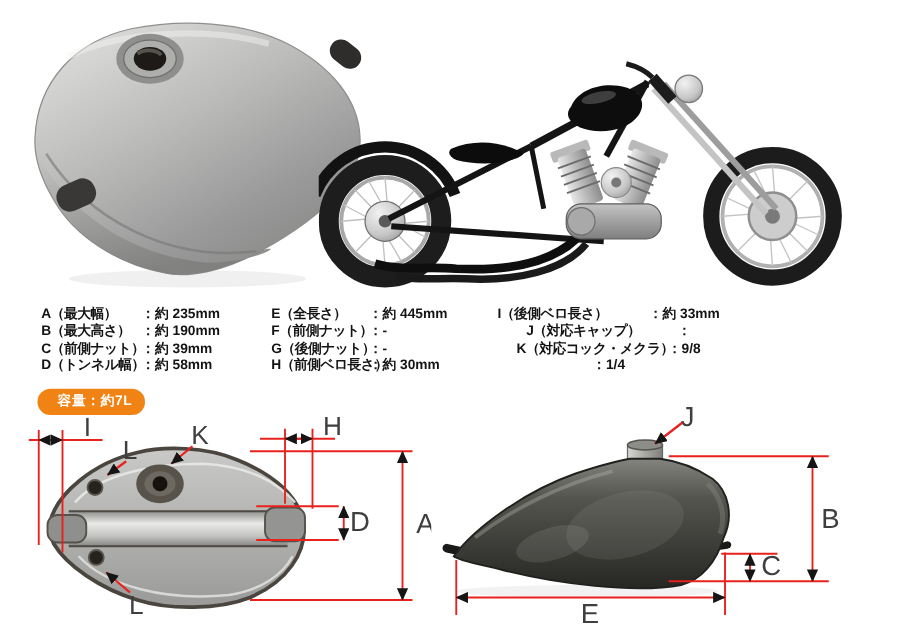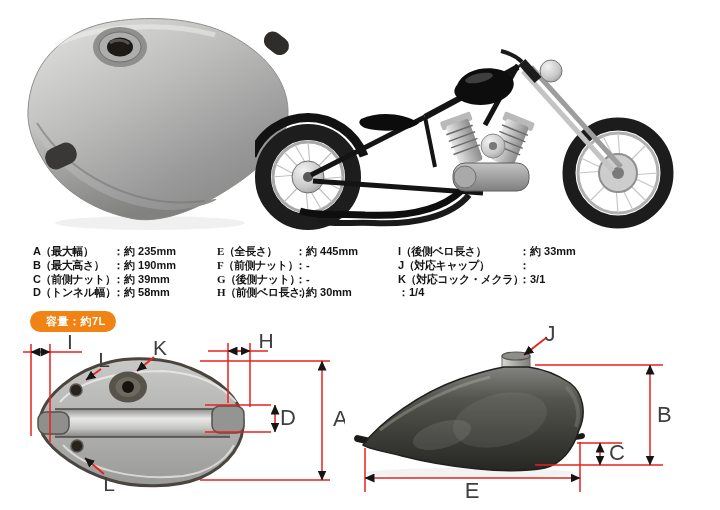--- a/index.html
+++ b/index.html
@@ -7,21 +7,21 @@
           font-family:"Liberation Sans","DejaVu Sans",sans-serif;}
   .abs{position:absolute;}
   
   .specs-col{position:absolute;display:flex;flex-direction:column;}
   .spec-row{display:flex;align-items:flex-start;font-size:11px;font-weight:bold;color:#141414;
             line-height:13.8px;white-space:nowrap;}
   .spec-label{flex:0 0 auto;letter-spacing:-0.4px;}
   .spec-colon{flex:0 0 auto;}
   .spec-value{flex:0 0 auto;letter-spacing:0;}
   .col1 .spec-label{width:80px;}
-  .col2 .spec-label{width:78px;font-family:Liberation Serif, serif;}
+  .col2 .spec-label{width:78px;}
   .col3 .spec-label{width:121px;}
   
   .badge{position:absolute;left:30px;top:311px;background:#f08314;color:#ffffff;
          font-size:11px;font-weight:bold;line-height:14px;padding:3px 10px 4px 16px;
          border-radius:11px;letter-spacing:0.5px;}
   svg text{font-family:"Liberation Sans","DejaVu Sans",sans-serif;}
   .dimletter{fill:#3f3f3f;font-size:22px;font-weight:400;}
   .dimletter-sm{fill:#3f3f3f;font-size:21px;font-weight:400;}
 </style>
 </head>
@@ -219,34 +219,34 @@
         <span class="spec-colon">：</span>
         <span class="spec-value">-</span>
     </div>
     <div class="spec-row">
       <span class="spec-label">H（前側ベロ長さ）</span>
         <span class="spec-colon">：</span>
         <span class="spec-value">約 30mm</span>
     </div>
   </div>
 
-  <div class="specs-col col3" style="left:398px;top:245px;">
+  <div class="specs-col col3" style="left:398px;top:245px;align-items:center;">
     <div class="spec-row">
       <span class="spec-label">I（後側ベロ長さ）</span>
         <span class="spec-colon">：</span>
         <span class="spec-value">約 33mm</span>
     </div>
     <div class="spec-row">
       <span class="spec-label">J（対応キャップ）</span>
         <span class="spec-colon">：</span>
     </div>
     <div class="spec-row">
       <span class="spec-label">K（対応コック・メクラ）</span>
         <span class="spec-colon">：</span>
-        <span class="spec-value">3/1</span>
+        <span class="spec-value">9/8</span>
     </div>
     <div class="spec-row">
         <span class="spec-colon">：</span>
         <span class="spec-value">1/4</span>
     </div>
   </div>
 
   <div class="badge">容量：約7L</div>
 
   <svg class="abs" style="left:15px;top:330px;" width="330" height="175" viewBox="0 0 330 175" role="img">

